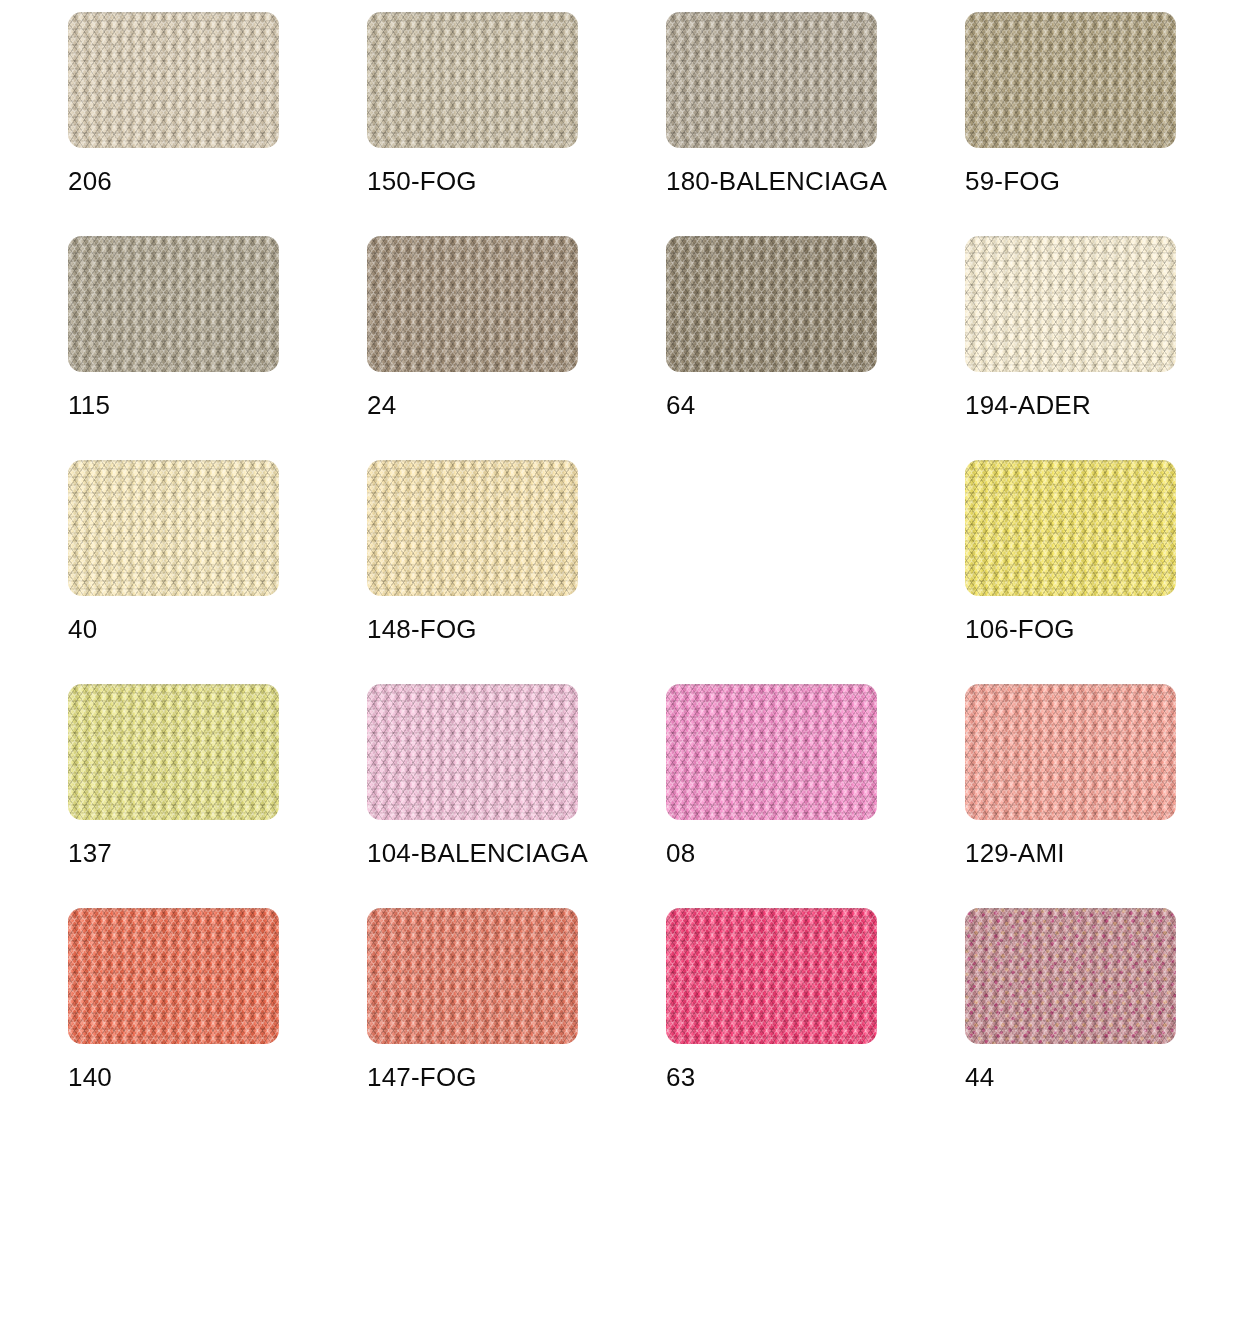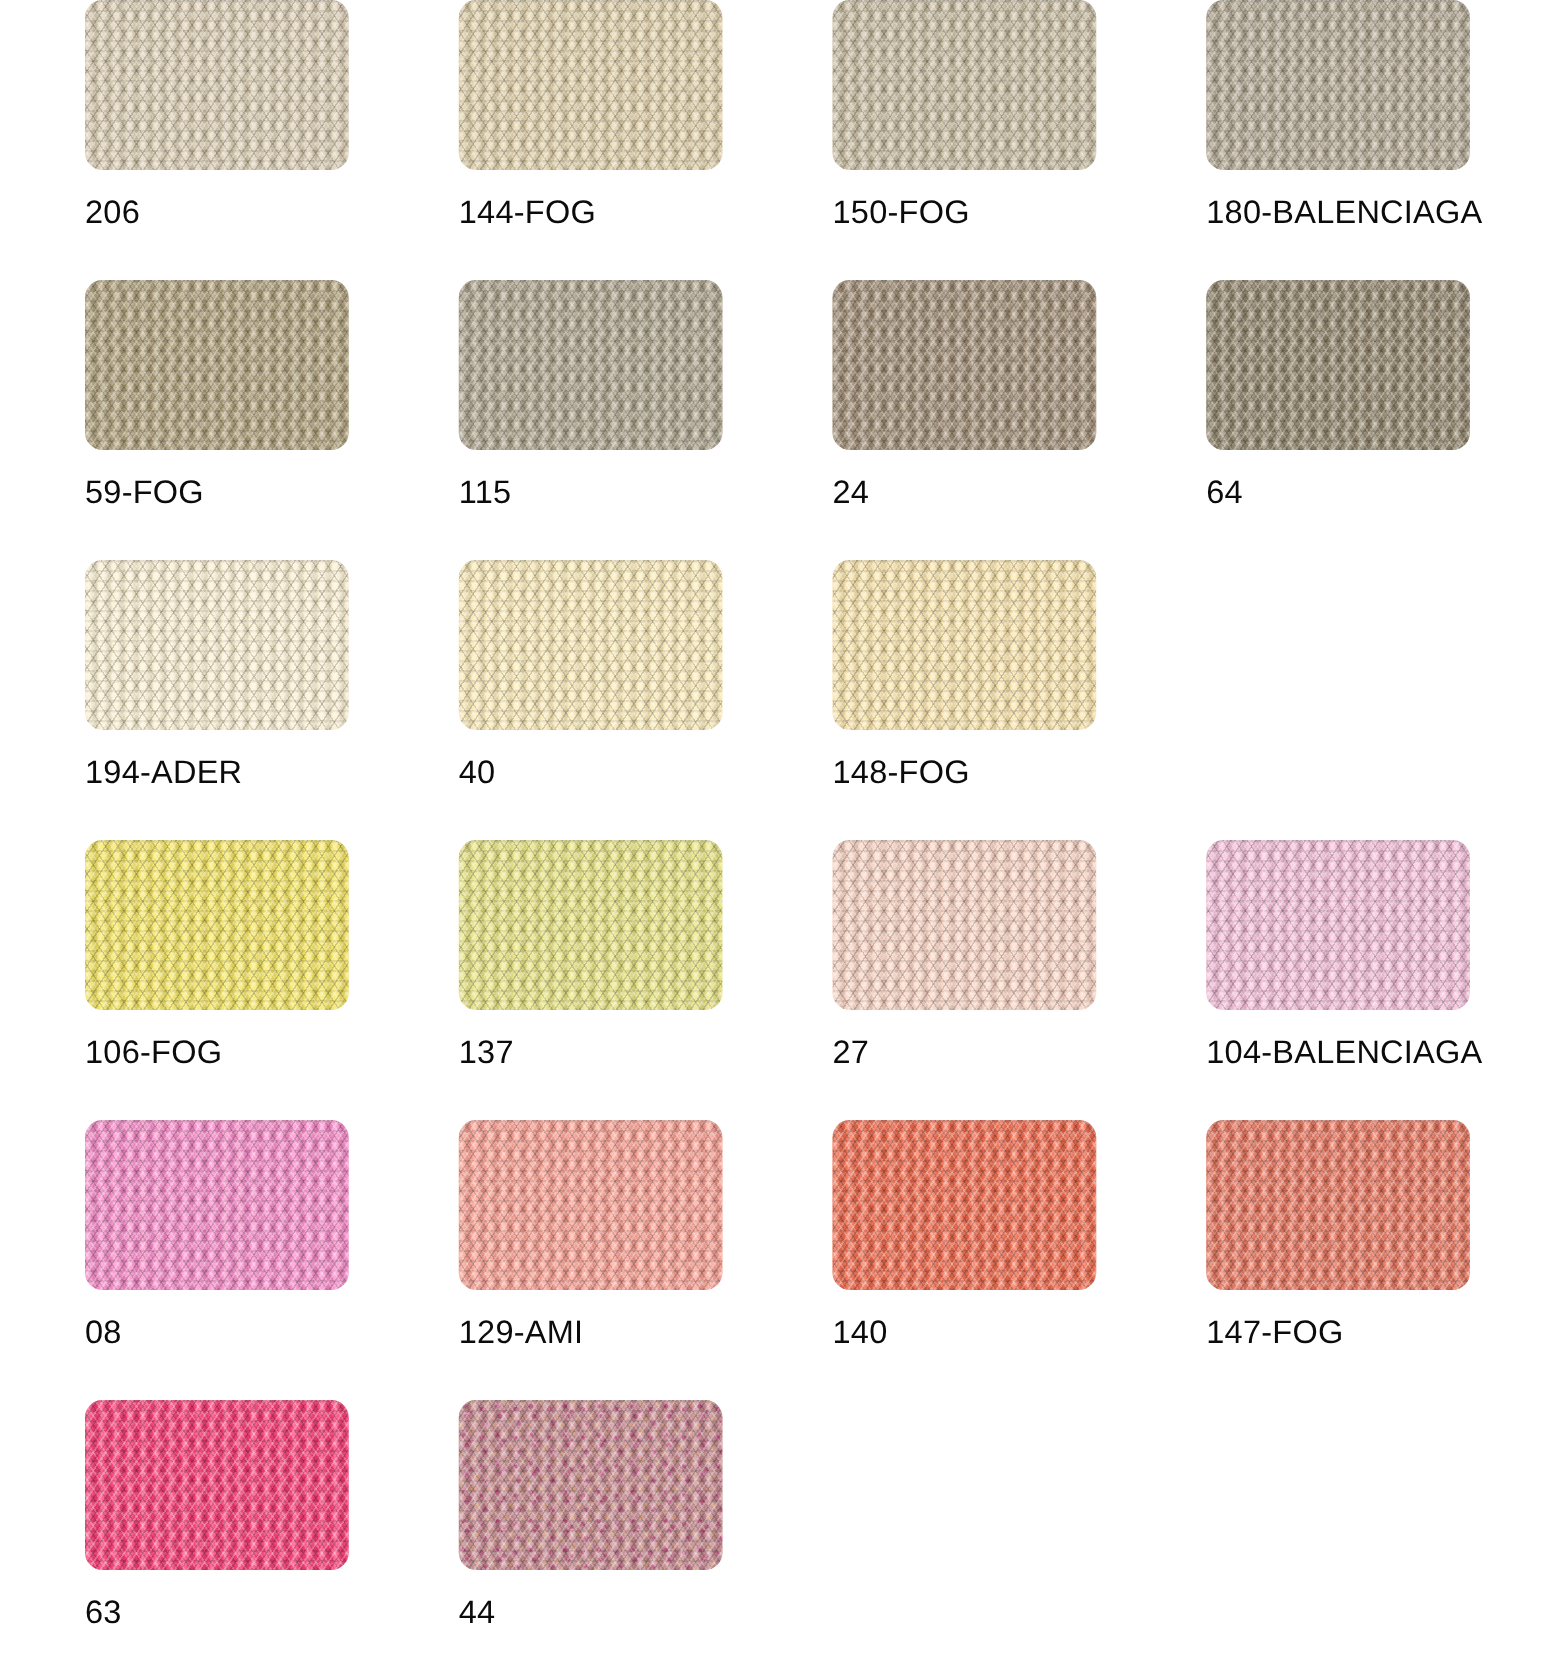--- a/index.html
+++ b/index.html
@@ -16,21 +16,21 @@
   }
 
   .swatch-grid {
     position: relative;
     width: 1240px;
     height: 1109px;
     display: grid;
     grid-template-columns: repeat(4, 299px);
     grid-template-rows: repeat(6, 224px);
     padding-left: 68px;
-    padding-top: 0;
+    padding-top: 12px;
     box-sizing: border-box;
   }
 
   .swatch-cell {
     position: relative;
     width: 299px;
     height: 224px;
   }
 
   
@@ -153,27 +153,20 @@
 
 <div class="swatch-grid">
     <div class="swatch-cell">
       <div class="chip" style="background-color: rgb(222, 208, 182);">
         <div class="fleck"></div>
         <div class="edge"></div>
       </div>
       <div class="swatch-label">206</div>
     </div>
     <div class="swatch-cell">
-      <div class="chip" style="background-color: rgb(227, 211, 173);">
-        <div class="fleck"></div>
-        <div class="edge"></div>
-      </div>
-      <div class="swatch-label">144-FOG</div>
-    </div>
-    <div class="swatch-cell">
       <div class="chip" style="background-color: rgb(203, 191, 164);">
         <div class="fleck"></div>
         <div class="edge"></div>
       </div>
       <div class="swatch-label">150-FOG</div>
     </div>
     <div class="swatch-cell">
       <div class="chip" style="background-color: rgb(182, 171, 150);">
         <div class="fleck"></div>
         <div class="edge"></div>
@@ -238,27 +231,20 @@
       <div class="swatch-label">106-FOG</div>
     </div>
     <div class="swatch-cell">
       <div class="chip" style="background-color: rgb(233, 229, 133);">
         <div class="fleck"></div>
         <div class="edge"></div>
       </div>
       <div class="swatch-label">137</div>
     </div>
     <div class="swatch-cell">
-      <div class="chip" style="background-color: rgb(251, 214, 198);">
-        <div class="fleck"></div>
-        <div class="edge"></div>
-      </div>
-      <div class="swatch-label">27</div>
-    </div>
-    <div class="swatch-cell">
       <div class="chip" style="background-color: rgb(247, 194, 220);">
         <div class="fleck"></div>
         <div class="edge"></div>
       </div>
       <div class="swatch-label">104-BALENCIAGA</div>
     </div>
     <div class="swatch-cell">
       <div class="chip" style="background-color: rgb(249, 142, 203);">
         <div class="fleck"></div>
         <div class="edge"></div>

